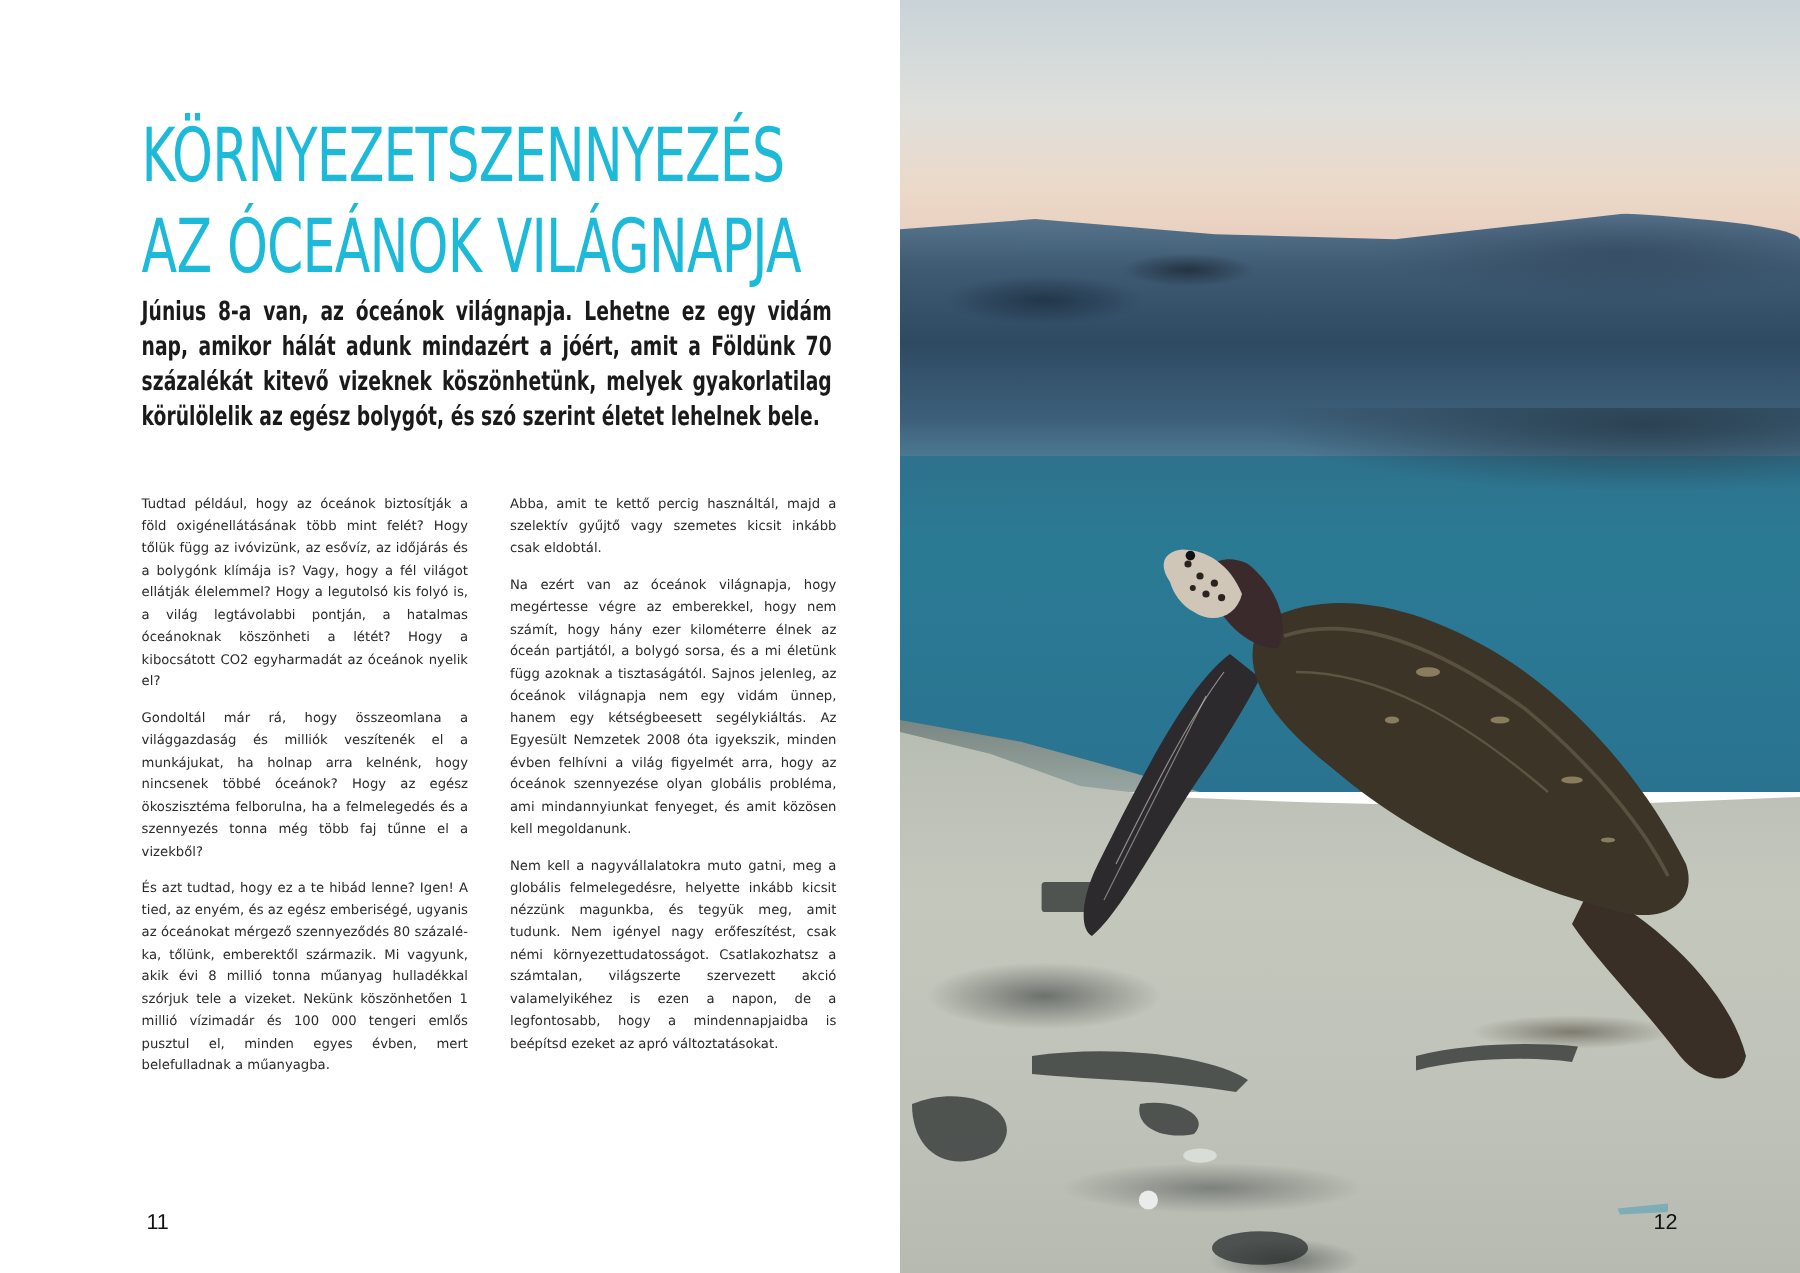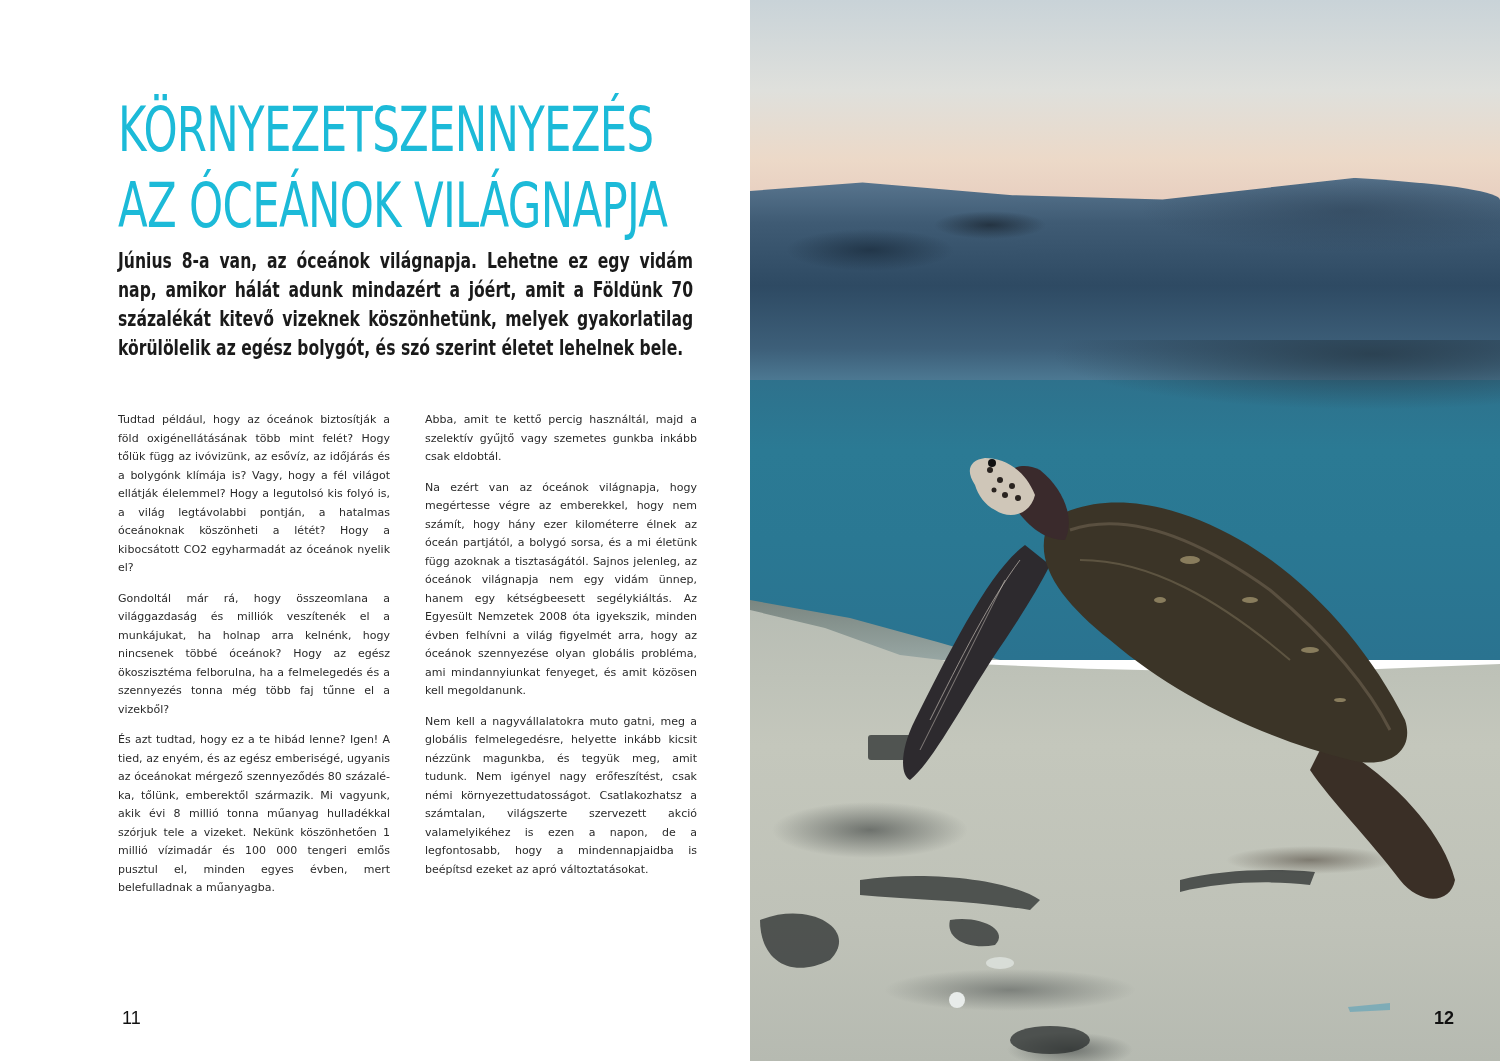--- a/index.html
+++ b/index.html
@@ -54,21 +54,21 @@
     }
     .col-1 { left: 86px; }
     .col-2 { left: 393px; }
     .col p { margin: 0 0 12px 0; text-align: justify; hyphens: manual; }
     .page-num {
       position: absolute; top: 1008px;
       font-family: "Liberation Sans", sans-serif;
       font-size: 18px; color: #111;
     }
     .page-num-left { left: 90px; }
-    .page-num-right { left: 684px; z-index: 5; font-weight: bold; }
+    .page-num-right { left: 628px; z-index: 5; }
 
     
     .photo { position: absolute; inset: 0; }
     .sky {
       position: absolute; left: 0; top: 0; width: 750px; height: 200px;
       background: linear-gradient(180deg, #c9d3d8 0%, #dfe0dc 45%, #ecd9c8 80%, #e8cfc0 100%);
     }
     .surface {
       position: absolute; left: 0; top: 170px; width: 750px; height: 210px;
       background:
@@ -120,21 +120,21 @@
 
     <p class="lead">Június 8-a van, az óceánok világnapja. Lehetne ez egy vidám nap, amikor hálát adunk mindazért a jóért, amit a Földünk 70 százalékát kitevő vizeknek köszönhetünk, melyek gyakorlatilag körülölelik az egész bolygót, és szó szerint életet lehelnek bele.</p>
 
     <div class="col col-1">
       <p>Tudtad például, hogy az óceánok biz­tosítják a föld oxigénellátásának több mint felét? Hogy tőlük függ az ivóvi­zünk, az esővíz, az időjárás és a boly­gónk klímája is? Vagy, hogy a fél világot ellátják élelemmel? Hogy a legutolsó kis folyó is, a világ legtávolabbi pontján, a hatalmas óceánoknak köszönheti a létét? Hogy a kibocsátott CO2 egyhar­madát az óceánok nyelik el?</p>
       <p>Gondoltál már rá, hogy összeomlana a világgazdaság és milliók veszítenék el a munkájukat, ha holnap arra kelnénk, hogy nincsenek többé óceánok? Hogy az egész ökoszisztéma felborulna, ha a felmelegedés és a szennyezés tonna még több faj tűnne el a vizekből?</p>
       <p>És azt tudtad, hogy ez a te hibád len­ne? Igen! A tied, az enyém, és az egész emberiségé, ugyanis az óceánokat mérgező szennyeződés 80 százalé­ka, tőlünk, emberektől származik. Mi vagyunk, akik évi 8 millió tonna mű­anyag hulladékkal szórjuk tele a vi­zeket. Nekünk köszönhetően 1 millió vízimadár és 100 000 tengeri emlős pusztul el, minden egyes évben, mert belefulladnak a műanyagba.</p>
     </div>
 
     <div class="col col-2">
-      <p>Abba, amit te kettő percig használtál, majd a szelektív gyűjtő vagy szemetes gunkba inkább csak eldobtál.</p>
+      <p>Abba, amit te kettő percig használtál, majd a szelektív gyűjtő vagy szemetes kicsit inkább csak eldobtál.</p>
       <p>Na ezért van az óceánok világnapja, hogy megértesse végre az emberek­kel, hogy nem számít, hogy hány ezer kilométerre élnek az óceán partjától, a bolygó sorsa, és a mi életünk függ azoknak a tisztaságától. Sajnos jelen­leg, az óceánok világnapja nem egy vidám ünnep, hanem egy kétségbe­esett segélykiáltás. Az Egyesült Nemze­tek 2008 óta igyekszik, minden évben felhívni a világ figyelmét arra, hogy az óceánok szennyezése olyan globális probléma, ami mindannyiunkat fenye­get, és amit közösen kell megoldanunk.</p>
       <p>Nem kell a nagyvállalatokra muto gatni, meg a globális felmelegedés­re, helyette inkább kicsit nézzünk ma­gunkba, és tegyük meg, amit tudunk. Nem igényel nagy erőfeszítést, csak némi környezettudatosságot. Csatla­kozhatsz a számtalan, világszerte szer­vezett akció valamelyikéhez is ezen a napon, de a legfontosabb, hogy a mindennapjaidba is beépítsd ezeket az apró változtatásokat.</p>
     </div>
 
     <div class="page-num page-num-left">11</div>
   </div>
 
   <div class="page-right">
     <div class="photo">
       <div class="sky"></div>

